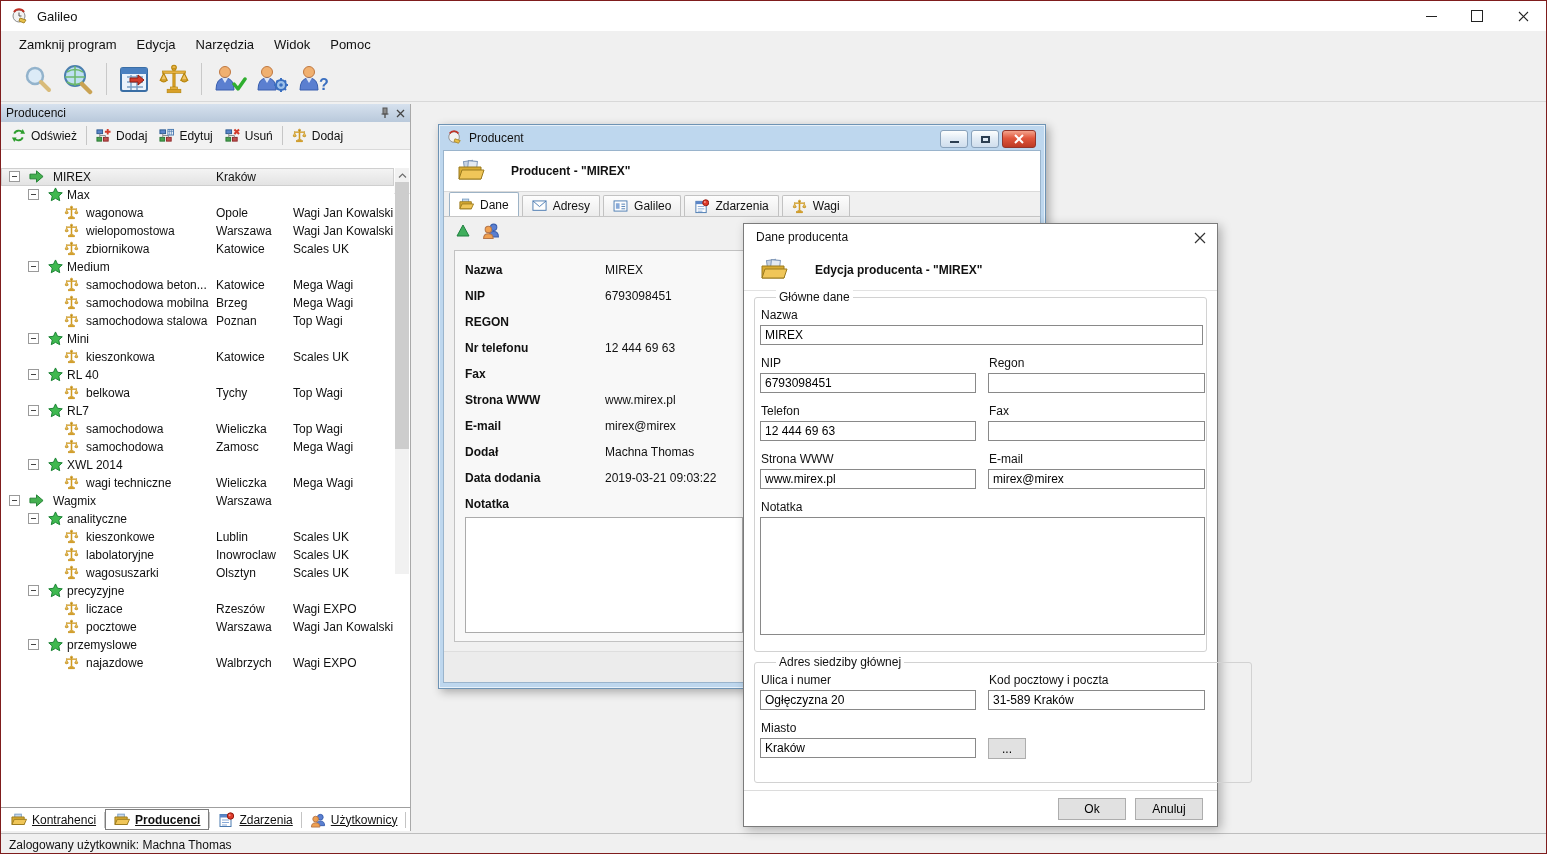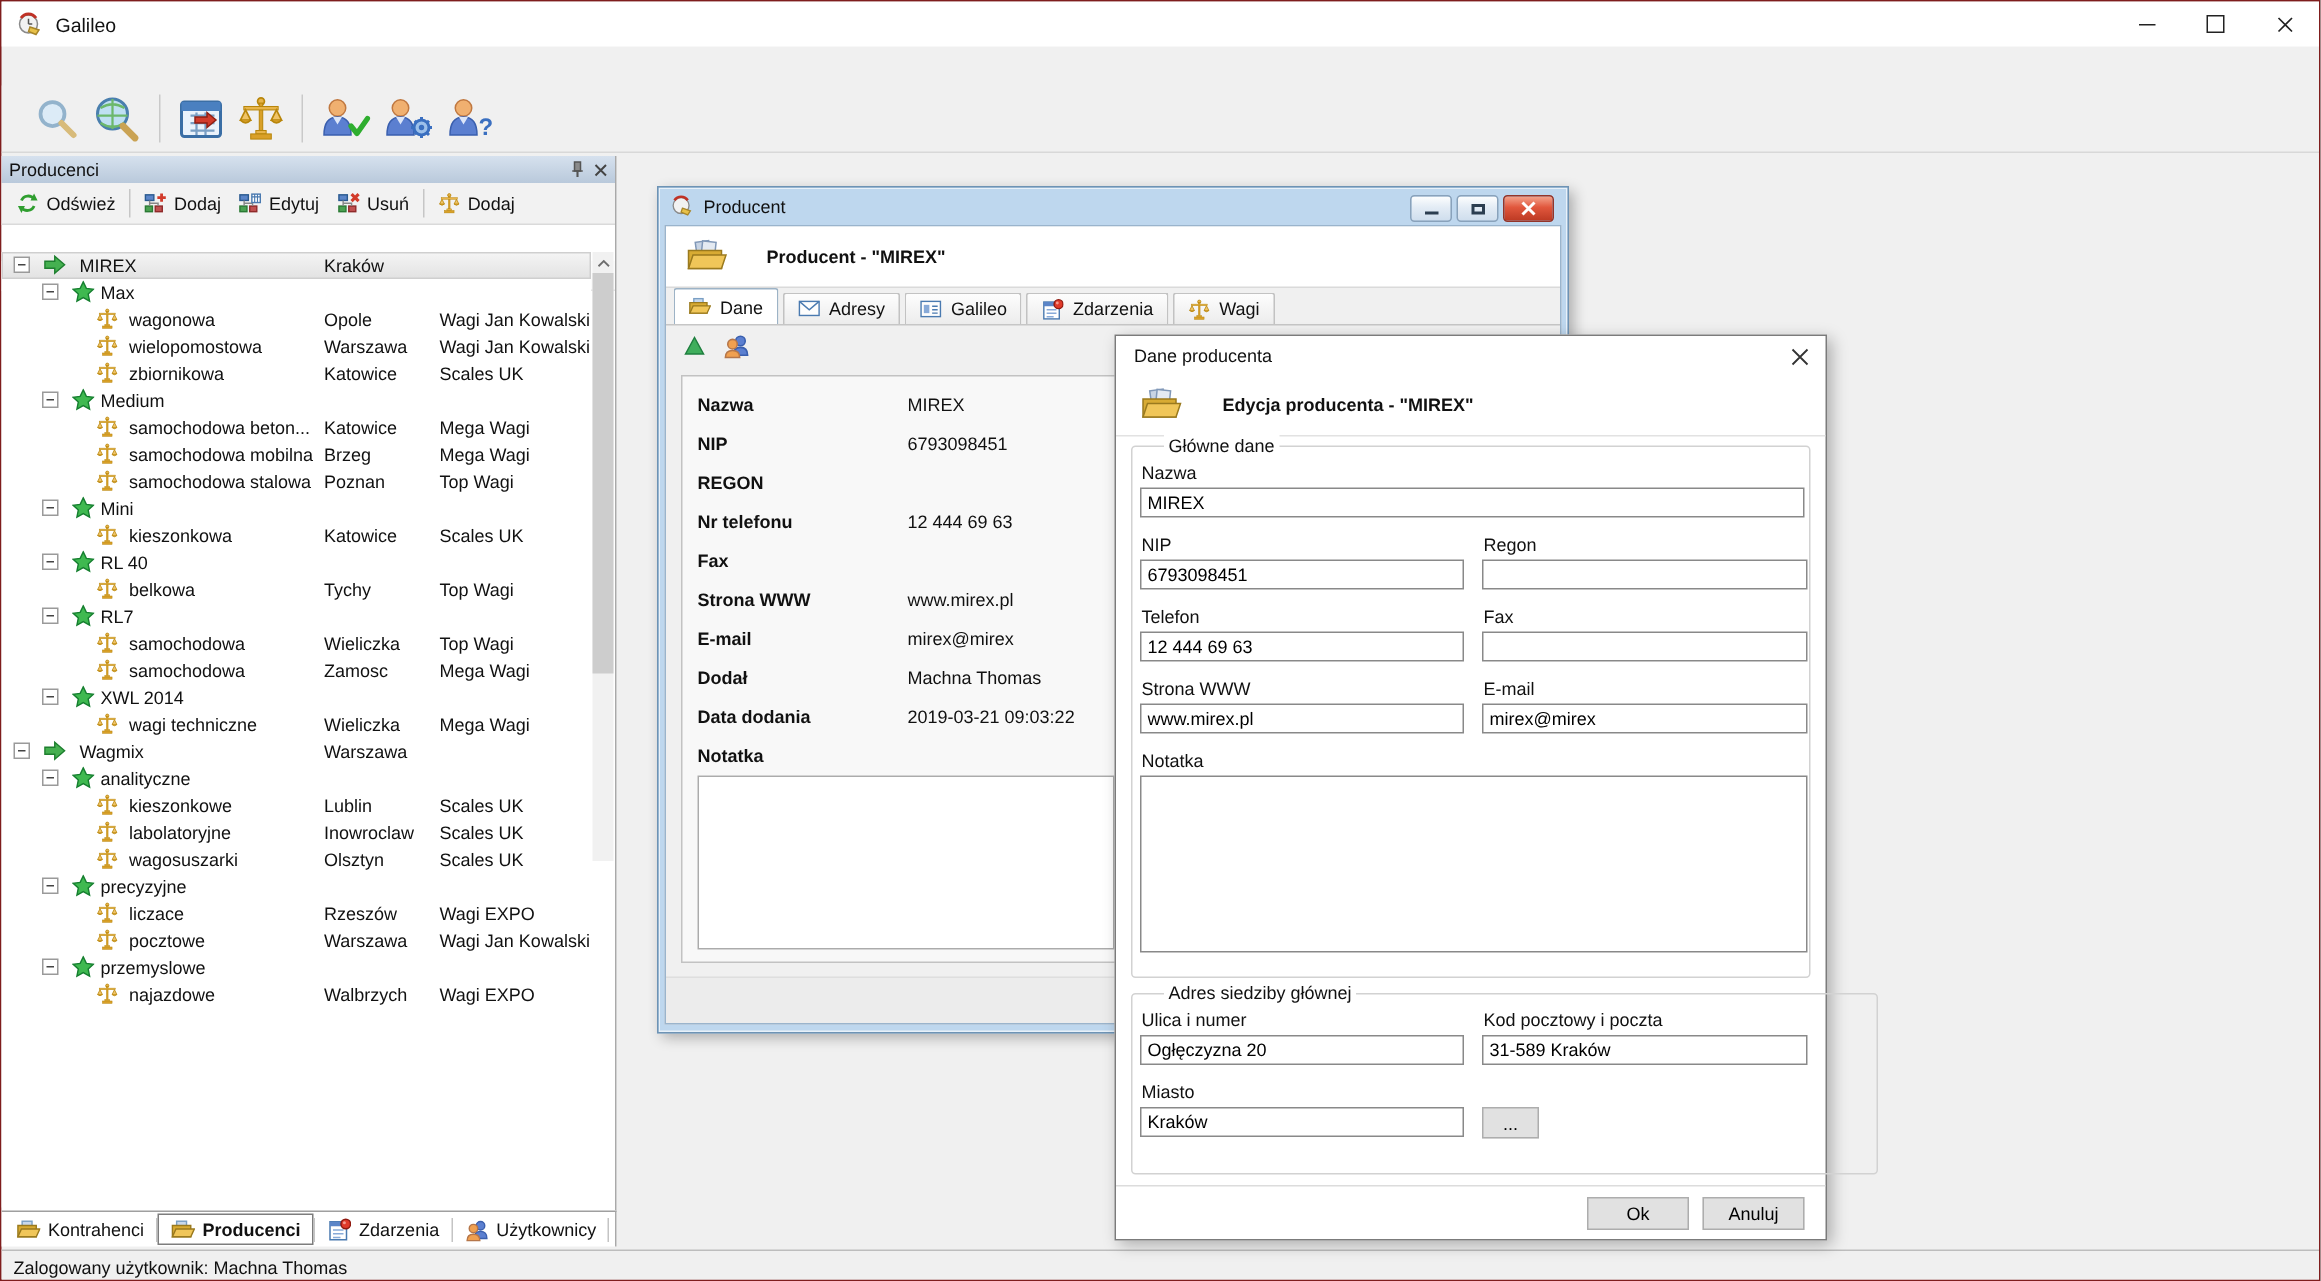--- a/index.html
+++ b/index.html
@@ -59,21 +59,21 @@
   .t-city{left:215px;}
   .t-con{left:292px;}
   .scrollbar{position:absolute;left:394px;top:64px;width:14px;height:406px;background:#f1f1f1;}
   .sb-up{height:14px;display:flex;align-items:center;justify-content:center;}
   .sb-thumb{position:absolute;left:0;right:0;top:14px;height:267px;background:#cdcdcd;}
 
   
   .bottom-tabs{position:absolute;left:0;top:806px;width:410px;height:24px;background:#fff;
     border-top:1px solid #9f9f9f;border-right:1px solid #a9a9a9;box-sizing:border-box;
     display:flex;align-items:center;padding-left:2px;}
-  .btab{display:flex;align-items:center;gap:5px;height:19px;padding:0 8px;}
+  .btab{display:flex;align-items:center;gap:5px;height:19px;padding:0 8px;text-decoration:underline;}
   .btab.active{border:1px solid #7d7d7d;background:#fff;font-weight:700;}
   .btab-sep{width:1px;height:16px;background:#c4c4c4;}
 
   
   .statusbar{position:absolute;left:0;top:832px;right:0;height:21px;background:#f0f0f0;
     border-top:1px solid #bdbdbd;display:flex;align-items:center;padding-left:8px;}
 
   
   .child{position:absolute;left:437px;top:123px;width:608px;height:565px;z-index:10;
     background:#bed7ee;border:1px solid #6e93b4;box-sizing:border-box;
@@ -153,20 +153,27 @@
           <div class="glyph-max"></div>
         </div>
       <div class="wbtn">
         <svg width="11" height="11" viewBox="0 0 11 11">
             <path d="M1,1 L10,10 M10,1 L1,10" stroke="#222" stroke-width="1.1"></path>
           </svg>
       </div>
     </div>
   </div>
 
+  <div class="menubar">
+      <span class="menu-item">Zamknij program</span>
+      <span class="menu-item">Edycja</span>
+      <span class="menu-item">Narzędzia</span>
+      <span class="menu-item">Widok</span>
+      <span class="menu-item">Pomoc</span>
+    </div>
 
   <div class="grip"></div>
   <div class="maintoolbar">
     <div style="width:8px"></div>
     <div class="tbi">
       <svg width="30" height="30" viewBox="0 0 30 30">
         <circle cx="12" cy="12" r="8" fill="#dcebf7" stroke="#93b3cc" stroke-width="2.5"></circle>
         <line x1="18" y1="18" x2="26" y2="26" stroke="#d8bb7a" stroke-width="4" stroke-linecap="round"></line>
       </svg>
     </div>

